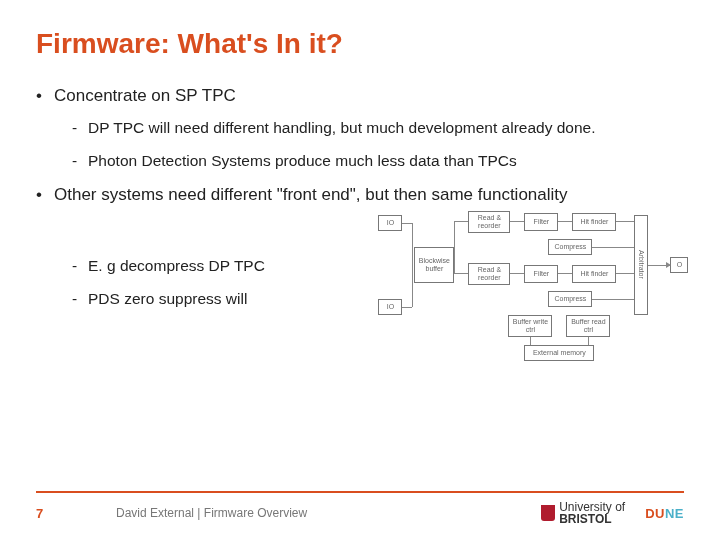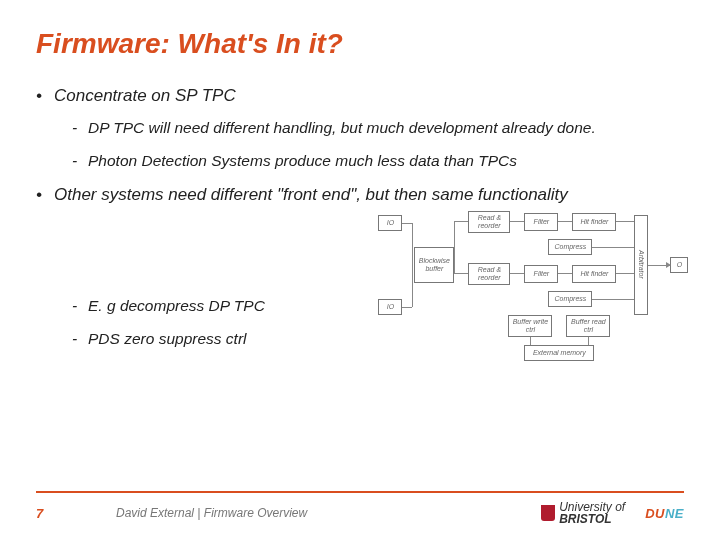--- a/index.html
+++ b/index.html
@@ -9,21 +9,20 @@
     font-family: Arial, Helvetica, sans-serif;
     background: #fff;
     position: relative;
     overflow: hidden;
   }
   .slide {
     width: 100%;
     height: 100%;
     padding: 28px 36px 12px 36px;
     position: relative;
-    font-style: italic;
   }
   .title {
     color: #d94e1f;
     font-size: 28px;
     font-weight: bold;
     margin-bottom: 22px;
   }
   ul { list-style: none; margin-top: 25px; }
   .level1 > li {
     font-size: 17px;
@@ -54,21 +53,21 @@
   }
   .level2 > li::before {
     content: "-";
     position: absolute;
     left: 18px;
     top: 0;
     color: #222;
   }
   .content-row {
     display: flex;
-    align-items: flex-end;
+    align-items: center;
     gap: 20px;
   }
   .content-row .text-col { flex: 0 0 48%; }
   .content-row .diagram-col { flex: 1; }
 
   .diagram {
     position: relative;
     width: 100%;
     height: 155px;
   }
@@ -164,21 +163,21 @@
         <li>DP TPC will need different handling, but much development already done.</li>
         <li>Photon Detection Systems produce much less data than TPCs</li>
       </ul>
     </li>
     <li>
       <span>Other systems need different "front end", but then same functionality</span>
       <div class="content-row">
         <div class="text-col">
           <ul class="level2">
             <li>E. g decompress DP TPC</li>
-            <li>PDS zero suppress ctrl</li>
+            <li>PDS zero suppress will</li>
           </ul>
         </div>
         <div class="diagram-col">
           <div class="diagram">
 
             <div class="dbox" style="left:2px; top:8px; width:24px; height:16px;">IO</div>
 
             <div class="dbox" style="left:2px; top:92px; width:24px; height:16px;">IO</div>
 
             <div class="dbox" style="left:38px; top:40px; width:40px; height:36px;">Blockwise buffer</div>

